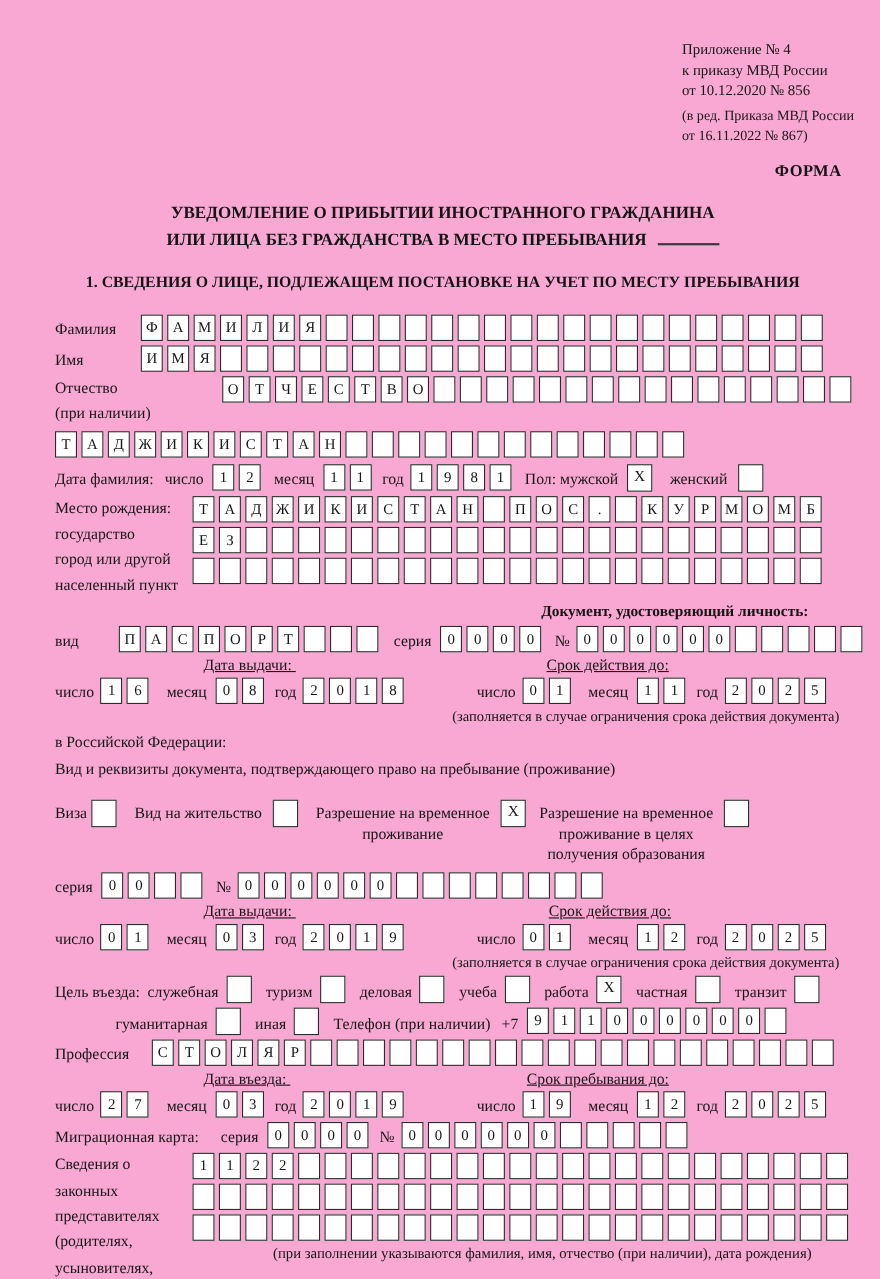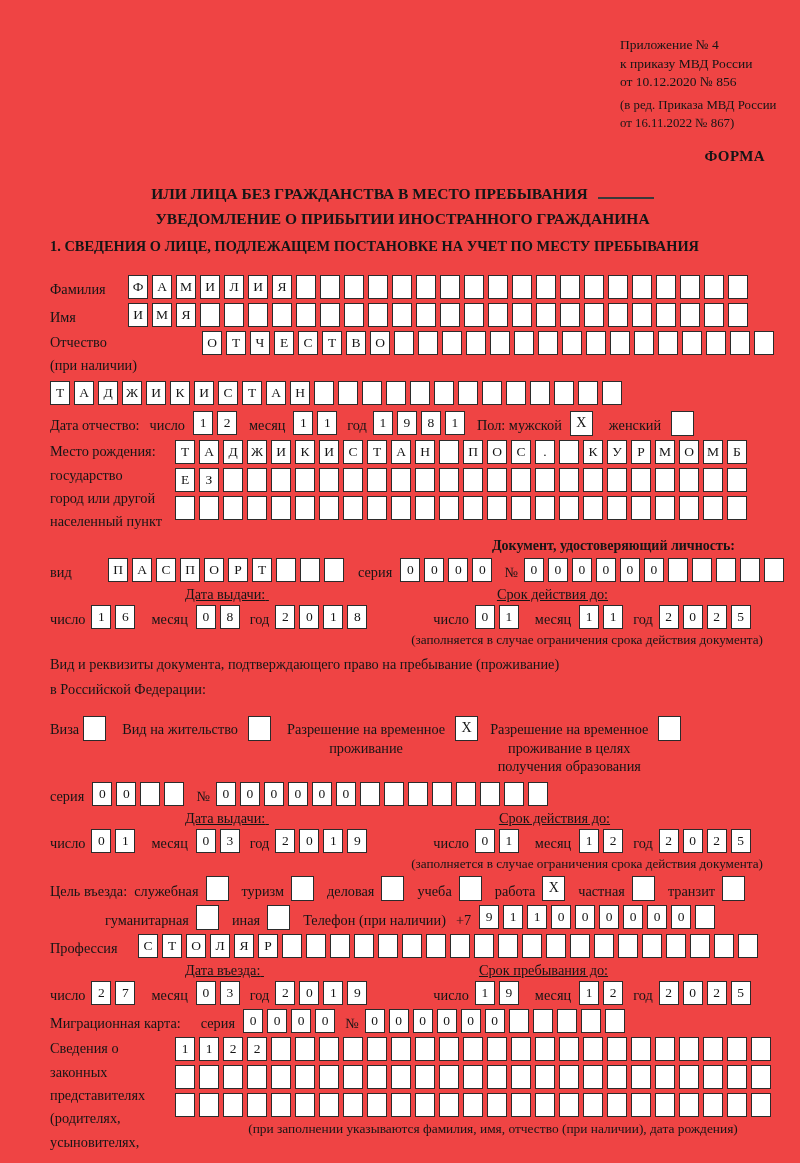--- a/index.html
+++ b/index.html
@@ -2,31 +2,31 @@
 <html><head>
 <meta charset="utf-8">
 <style>
   * { margin:0; padding:0; box-sizing:border-box; }
   html,body { background:#ffffff; }
   body {
     width:800px; height:1163px;
     font-family:"Liberation Serif","DejaVu Serif",serif;
     color:#151515;
   }
-  .page { width:800px; height:1163px; padding:36px 5px 10px 50px; overflow:hidden; position:relative; background:#ef4444; }
+  .page { width:800px; height:1163px; padding:36px 5px 10px 50px; overflow:hidden; position:relative; background:#f9a8d4; }
 
   
   .annex { margin-left:570px; width:200px; font-size:13.5px; line-height:1.38; }
   .annex .small { font-size:12.8px; }
   .annex .gap { margin-top:5px; }
   .forma { text-align:right; padding-right:30px; font-weight:bold; font-size:15px; letter-spacing:.4px; margin-top:16px; }
 
   .title { text-align:center; font-weight:bold; font-size:15.5px; line-height:1.6; margin-top:17px; padding-right:40px; }
   .title-underline { display:inline-block; width:56px; height:13px; border-bottom:2.2px solid #3a3a3a; margin-left:10px; }
-  .sec-heading { text-align:left; font-weight:bold; font-size:14.4px; margin-top:6px; padding-right:40px; }
+  .sec-heading { text-align:center; font-weight:bold; font-size:14.4px; margin-top:17px; padding-right:40px; }
 
   .form-body { margin-top:20px; }
   .row { display:flex; align-items:flex-start; margin-bottom:4px; flex-wrap:nowrap; }
   .lbl { font-size:14.3px; line-height:1.4; padding-top:4px; white-space:nowrap; }
   .lbl-block { font-size:14.3px; line-height:1.63; }
   .w75 { width:78px; flex:0 0 78px; }
   .w150 { width:152px; flex:0 0 152px; }
   .w128 { width:128px; flex:0 0 128px; }
   .w105 { width:125px; flex:0 0 125px; }
 
@@ -79,22 +79,22 @@
     <div>Приложение № 4</div>
     <div>к приказу МВД России</div>
     <div>от 10.12.2020 № 856</div>
     <div class="small gap">(в ред. Приказа МВД России</div>
     <div class="small">от 16.11.2022 № 867)</div>
   </div>
 
   <div class="forma">ФОРМА</div>
 
   <div class="title">
+    <div>УВЕДОМЛЕНИЕ О ПРИБЫТИИ ИНОСТРАННОГО ГРАЖДАНИНА</div>
     <div><span>ИЛИ ЛИЦА БЕЗ ГРАЖДАНСТВА В МЕСТО ПРЕБЫВАНИЯ</span><span class="title-underline"></span></div>
-    <div>УВЕДОМЛЕНИЕ О ПРИБЫТИИ ИНОСТРАННОГО ГРАЖДАНИНА</div>
   </div>
 
   <div class="sec-heading">1. СВЕДЕНИЯ О ЛИЦЕ, ПОДЛЕЖАЩЕМ ПОСТАНОВКЕ НА УЧЕТ ПО МЕСТУ ПРЕБЫВАНИЯ</div>
 
   <div class="form-body">
 
     <div class="row">
       <span class="lbl w75">Фамилия</span>
       <span class="cells">
           <span class="cell">Ф</span>
@@ -214,21 +214,21 @@
           <span class="cell"></span>
           <span class="cell"></span>
           <span class="cell"></span>
           <span class="cell"></span>
           <span class="cell"></span>
           <span class="cell"></span>
         </span>
     </div>
 
     <div class="row" style="margin-top:6px;">
-      <span class="lbl mr10">Дата отчество:</span>
+      <span class="lbl mr10">Дата фамилия:</span>
       <span class="lbl mr8">число</span>
       <span class="cells mr8">
           <span class="cell">1</span>
           <span class="cell">2</span>
         </span>
       <span class="lbl mr8">месяц</span>
       <span class="cells mr6">
           <span class="cell">1</span>
           <span class="cell">1</span>
         </span>
@@ -411,22 +411,22 @@
           <span class="cell">2</span>
           <span class="cell">0</span>
           <span class="cell">2</span>
           <span class="cell">5</span>
         </span>
     </div>
 
     <div class="note">(заполняется в случае ограничения срока действия документа)</div>
 
     <div class="para">
+      <div>в Российской Федерации:</div>
       <div>Вид и реквизиты документа, подтверждающего право на пребывание (проживание)</div>
-      <div>в Российской Федерации:</div>
     </div>
 
     <div class="row permits">
       <div class="permit-group mr16">
         <span class="permit-label">Виза</span>
         <span class="checkbox" style="margin-left:4px;"></span>
       </div>
       <div class="permit-group mr16">
         <span class="permit-label">Вид на жительство</span>
         <span class="checkbox"></span>

